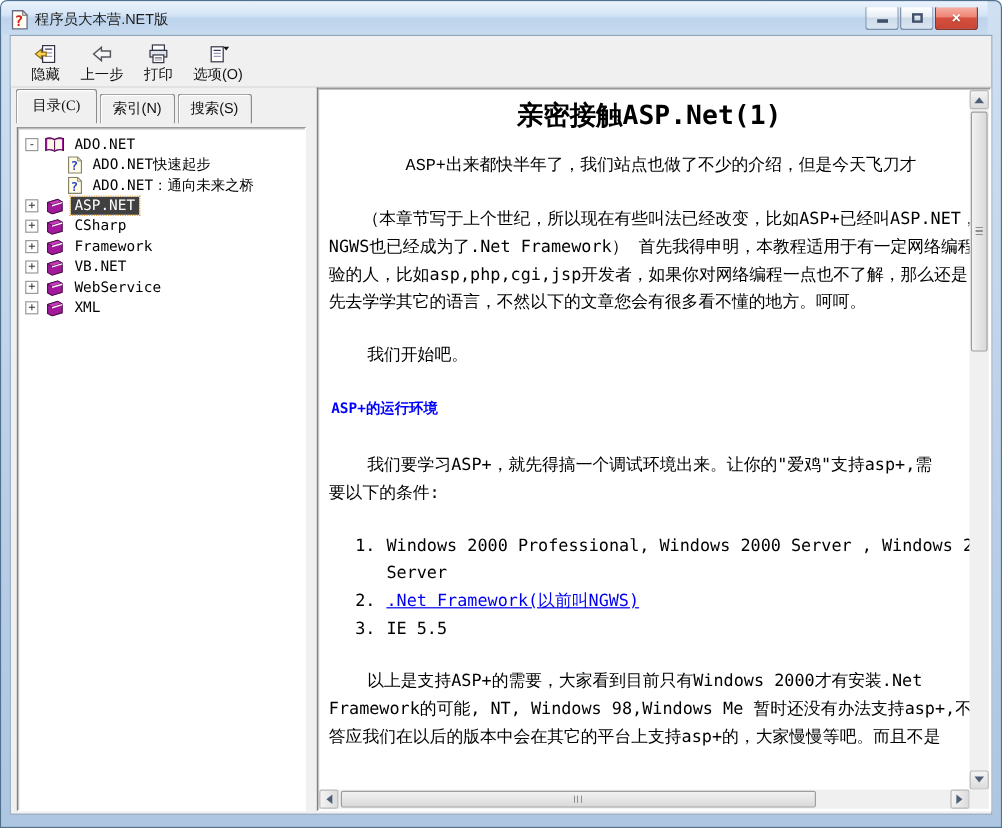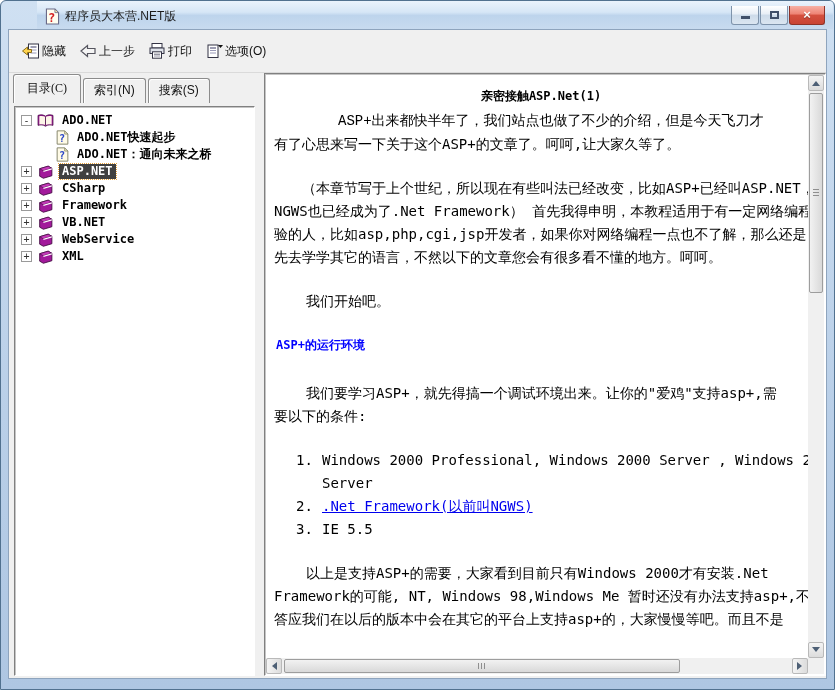--- a/index.html
+++ b/index.html
@@ -8,23 +8,23 @@
 
   .window{
     position:relative; width:835px; height:690px;
     background:linear-gradient(180deg,#cfe0f2 0%,#b9cfe8 60%,#aec6e2 100%);
     border:1px solid #51718f; border-radius:6px 6px 0 0;
     overflow:hidden;
   }
 
   
   .titlebar{
-    position:absolute; left:0; top:0; right:1px; height:28px;
+    position:absolute; left:0; top:0; right:11px; height:28px;
     background:linear-gradient(180deg,#eaf3fc 0%,#d6e6f6 40%,#bdd4ec 52%,#c8dbef 100%);
-    display:flex; align-items:center; padding:3px 8px 0 8px;margin-left:36px;
+    display:flex; align-items:center; padding:3px 8px 0 8px;
   }
   .app-icon{ width:15px; height:17px; margin-right:5px; flex:0 0 auto; }
   .title-text{ font-size:12px; color:#1c1c1c; flex:1 1 auto; white-space:nowrap; }
   .winbtns{ display:flex; align-items:flex-start; margin-top:-3px; }
   .winbtn{
     width:28px; height:19px; border:1px solid #7e93ab; border-top:none;
     background:linear-gradient(180deg,#ffffff 0%,#e7eef6 45%,#ccdae9 50%,#dbe6f1 100%);
     display:flex; align-items:center; justify-content:center;
     border-radius:0 0 3px 3px; margin-left:1px; cursor:default;
   }
@@ -43,21 +43,21 @@
     background:#f0f0f0; border:1px solid #8ea4bd;
   }
 
   
   .toolbar{
     position:absolute; left:0; right:0; top:0; height:43px;
     background:#f0f0f0; border-bottom:1px solid #dadada;
     display:flex; align-items:center; padding-left:6px;
   }
   .tbtn{
-    min-width:46px; height:40px; display:flex; flex-direction:row;
+    min-width:46px; height:40px; display:flex; flex-direction:column;
     align-items:center; justify-content:center; gap:1px;
     font-size:12px; color:#111; padding:0 6px; cursor:default;
   }
   .tbtn svg{ width:20px; height:20px; }
   .tbtn .tlab{ line-height:12px; white-space:nowrap; }
 
   
   .tabs{
     position:absolute; left:4px; top:47px; display:flex; align-items:flex-end; height:26px;
   }
@@ -81,39 +81,39 @@
          font-family:"DejaVu Sans Mono","Liberation Mono",monospace; white-space:nowrap; cursor:default;}
   .expander{
     width:11px; height:11px; border:1px solid #9a9a9a; background:#ffffff;
     font-size:10px; line-height:9px; text-align:center; color:#333;
     margin:0 5px 0 2px; flex:0 0 auto;
     font-family:"DejaVu Sans Mono",monospace;
   }
   .trow.child{ padding-left:37px; }
   .ticon{ width:17px; height:14px; margin-right:5px; flex:0 0 auto; }
   .ticon.page{ width:13px; height:15px; }
-  .tlabel{ padding:0 3px; line-height:15px;font-weight:bold; }
+  .tlabel{ padding:0 3px; line-height:15px; }
   .tlabel.sel{ background:#404040; color:#ffffff; outline:1px dotted #e8a33d; }
 
   
   .content{
     position:absolute; left:255px; top:43px; right:0; bottom:2px;
     background:#ffffff;
     border:1px solid; border-color:#808080 #ffffff #ffffff #808080;
     box-shadow:inset 1px 1px 0 rgba(64,64,64,.30);
   }
   .content-body{
     position:absolute; left:1px; top:1px; right:17px; bottom:17px;
     overflow:hidden; padding:10px 0 0 8px;
     font-family:"DejaVu Sans Mono","Liberation Mono",monospace;
     font-size:14px; line-height:23px; color:#000;
   }
   .ln{ white-space:nowrap; }
   .t-center{ text-align:center; white-space:normal; }
-  .doc-title{ font-weight:bold; font-size:12px; margin-bottom:2px; }
+  .doc-title{ font-weight:bold; font-size:22px; margin-bottom:20px; }
   .author-line{ margin-bottom:16px; }
   a.link{ color:#0000ee; text-decoration:underline; }
   .ind-64{ padding-left:64px;font-family:Liberation Mono, monospace; }
   .ind-28{ padding-left:28px; }
   .ind-32{ padding-left:32px; }
   .par{ margin-bottom:21px; }
   .h2{ color:#0000ff; font-weight:bold; font-size:12px; margin:0 0 25px 2px; white-space:nowrap; }
   .li{ display:flex; }
   .li .num{ width:26px; margin-left:22px; flex:0 0 auto; }
   .li-cont{ padding-left:48px; }
@@ -320,21 +320,20 @@
     </div>
 
     <div class="content">
       <div class="content-body">
 
         <div class="t-center doc-title">亲密接触ASP.Net(1)</div>
 
 
         <div class="par">
           <div class="ln ind-64">ASP+出来都快半年了，我们站点也做了不少的介绍，但是今天飞刀才</div>
-          <div class="ln">有了心思来写一下关于这个ASP+的文章了。呵呵,让大家久等了。</div>
         </div>
 
         <div class="par">
           <div class="ln ind-28">（本章节写于上个世纪，所以现在有些叫法已经改变，比如ASP+已经叫ASP.NET，</div>
           <div class="ln">NGWS也已经成为了.Net Framework） 首先我得申明，本教程适用于有一定网络编程经</div>
           <div class="ln">验的人，比如asp,php,cgi,jsp开发者，如果你对网络编程一点也不了解，那么还是</div>
           <div class="ln">先去学学其它的语言，不然以下的文章您会有很多看不懂的地方。呵呵。</div>
         </div>
 
         <div class="par">

